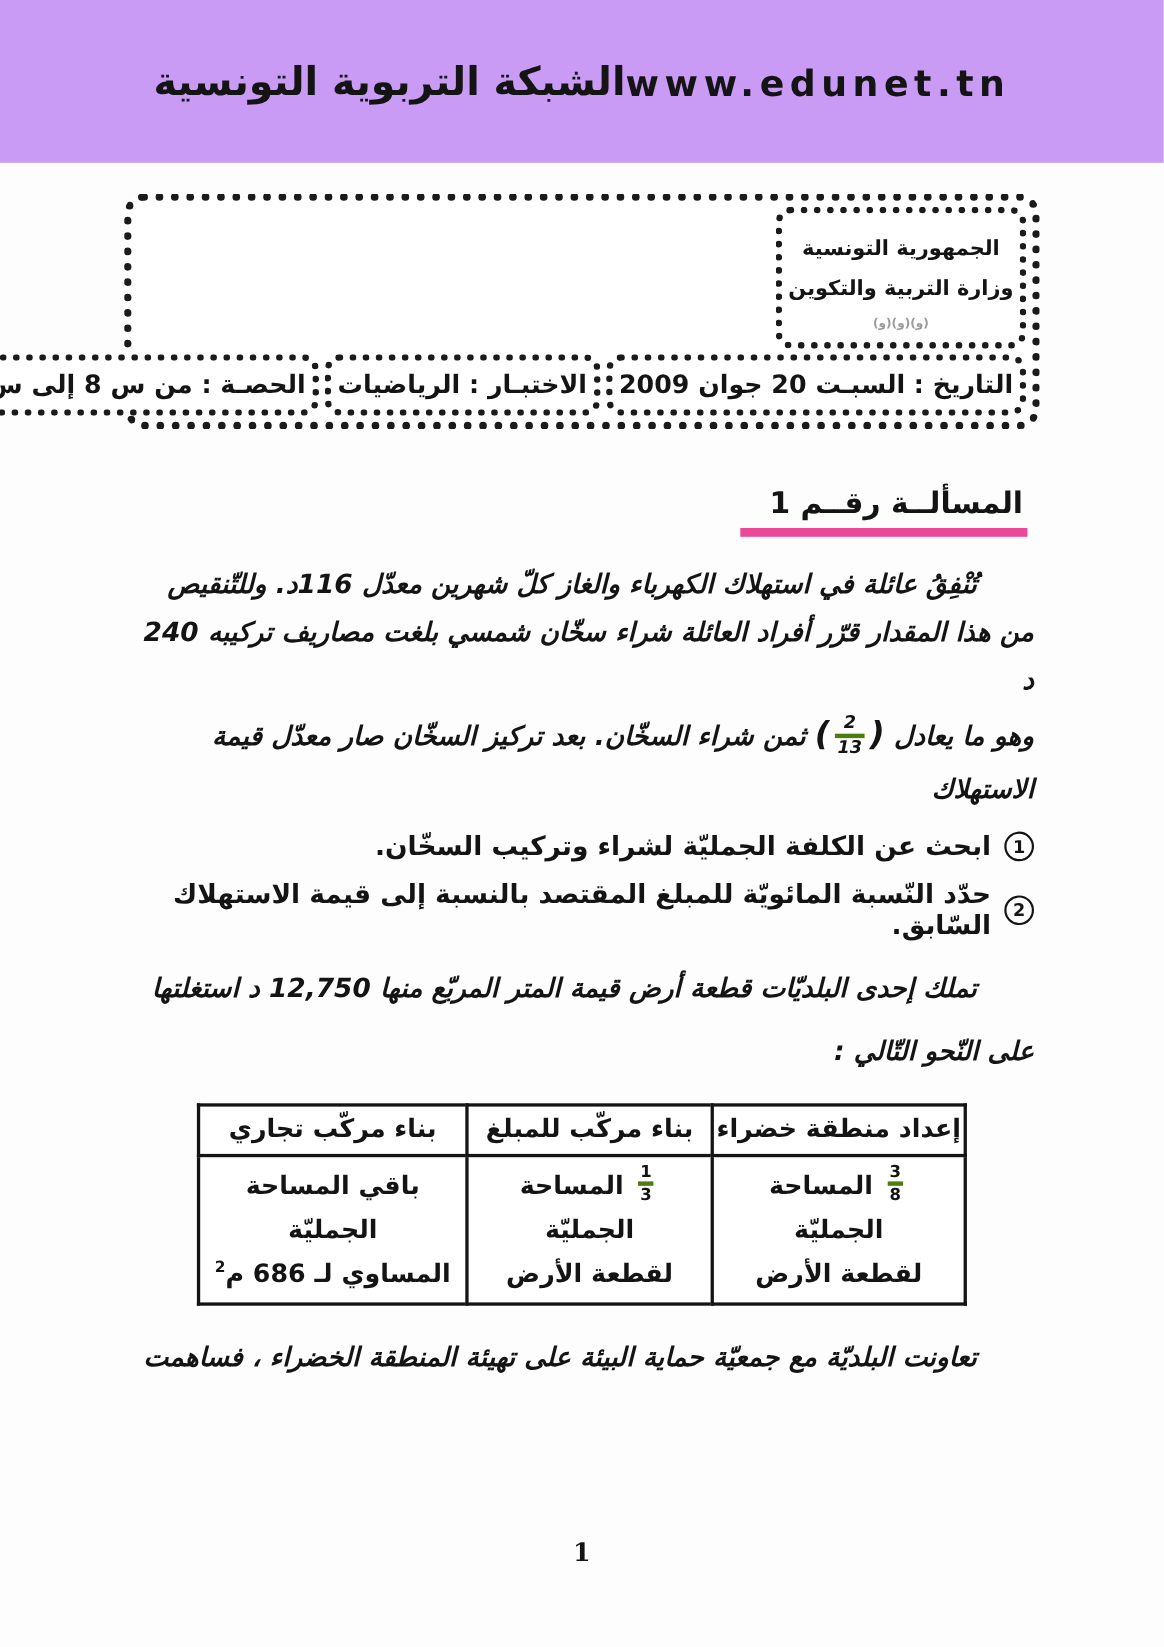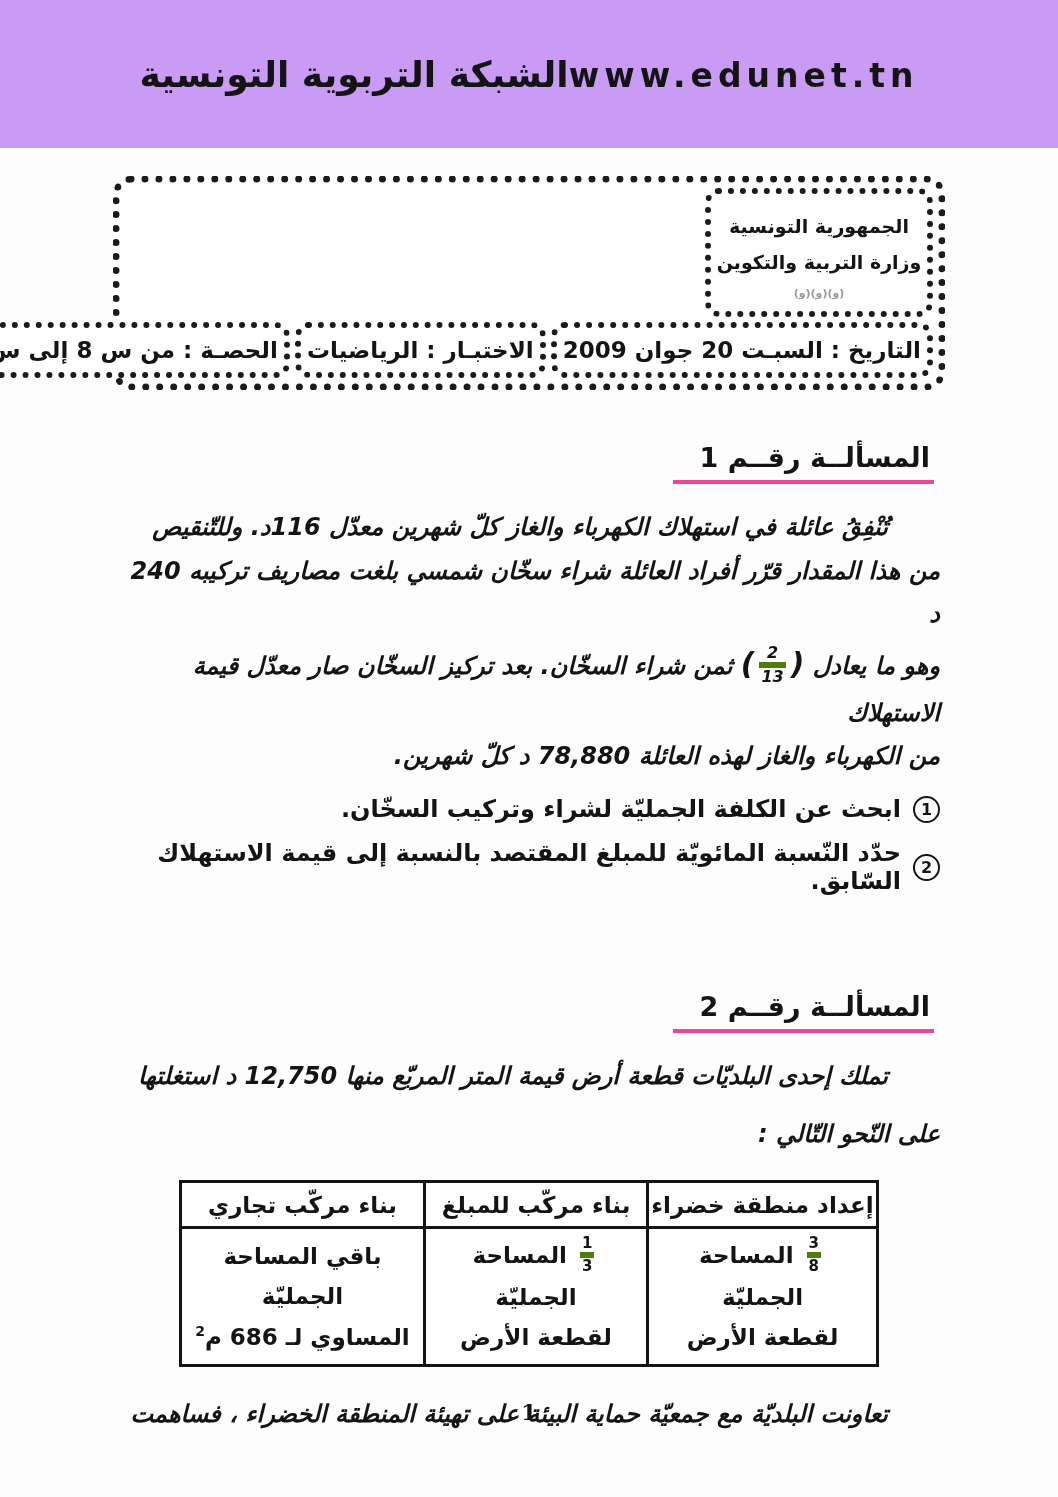--- a/index.html
+++ b/index.html
@@ -33,31 +33,31 @@
   .eh-row2 .eh-cell { padding:9px 6px; font-size:23px; white-space:nowrap; }
   .date-cell { flex:1.1; }
   .subject-cell { flex:0.92; }
   .time-cell { flex:1.04; }
 
   
   .content { direction:rtl; padding:0 118px; }
   .heading-wrap { margin:52px 6px 0 0; }
   .problem-heading {
     display:inline-block; font-size:27px; font-weight:bold;
-    border-bottom:4px solid #ec4899; padding:0 4px 7px 26px;
+    border-bottom:8px solid #ec4899; padding:0 4px 7px 26px;
   }
   .para { font-size:24px; font-weight:bold; line-height:1.82; margin-top:22px;font-style:italic; }
   .line { text-align:right; }
   .indent { padding-right:52px; }
 
   .frac {
     display:inline-flex; flex-direction:column; align-items:center;
     vertical-align:middle; font-size:16px; line-height:1.15; margin:0 5px; transform:translateY(-2px);
   }
-  .frac .den { border-top:6px solid #4d7c0f; padding:0 2px;text-align:center; }
+  .frac .den { border-top:4px solid #4d7c0f; padding:0 2px;text-align:center; }
   .paren { font-size:30px; font-weight:bold; }
 
   .q-item { display:flex; align-items:center; font-size:24px; font-weight:bold; margin-top:16px; }
   .q-circle {
     flex:0 0 auto; width:27px; height:27px; border:2px solid #141414; border-radius:50%;
     display:inline-flex; align-items:center; justify-content:center;
     font-size:16px; margin-left:12px;
   }
 
   
@@ -116,35 +116,31 @@
     <div class="line indent">تُنْفِقُ عائلة في استهلاك الكهرباء والغاز كلّ شهرين معدّل 116د. وللتّنقيص</div>
     <div class="line">من هذا المقدار قرّر أفراد العائلة شراء سخّان شمسي بلغت مصاريف تركيبه 240 د</div>
     <div class="line">
       <span>وهو ما يعادل</span>
       <span class="paren">(</span><span class="frac">
           <span class="num">2</span>
           <span class="den">13</span>
         </span><span class="paren">)</span>
       <span>ثمن شراء السخّان. بعد تركيز السخّان صار معدّل قيمة الاستهلاك</span>
     </div>
-    <div class="line">من الكهرباء والغاز لهذه العائلة 78,880 د كلّ شهرين.</div>
   </div>
 
   <div class="q-item">
     <span class="q-circle">1</span>
     <span>ابحث عن الكلفة الجمليّة لشراء وتركيب السخّان.</span>
   </div>
   <div class="q-item">
     <span class="q-circle">2</span>
     <span>حدّد النّسبة المائويّة للمبلغ المقتصد بالنسبة إلى قيمة الاستهلاك السّابق.</span>
   </div>
 
-  <div class="heading-wrap" style="margin-top:96px;">
-    <span class="problem-heading">المسألــة رقــم 2</span>
-  </div>
 
   <div class="para">
     <div class="line indent">تملك إحدى البلديّات قطعة أرض قيمة المتر المربّع منها 12,750 د استغلتها</div>
     <div class="line" style="margin-top:14px;">على النّحو التّالي :</div>
   </div>
 
   <table class="land-table">
     <thead>
       <tr>
         <th style="width:33%">إعداد منطقة خضراء</th>

